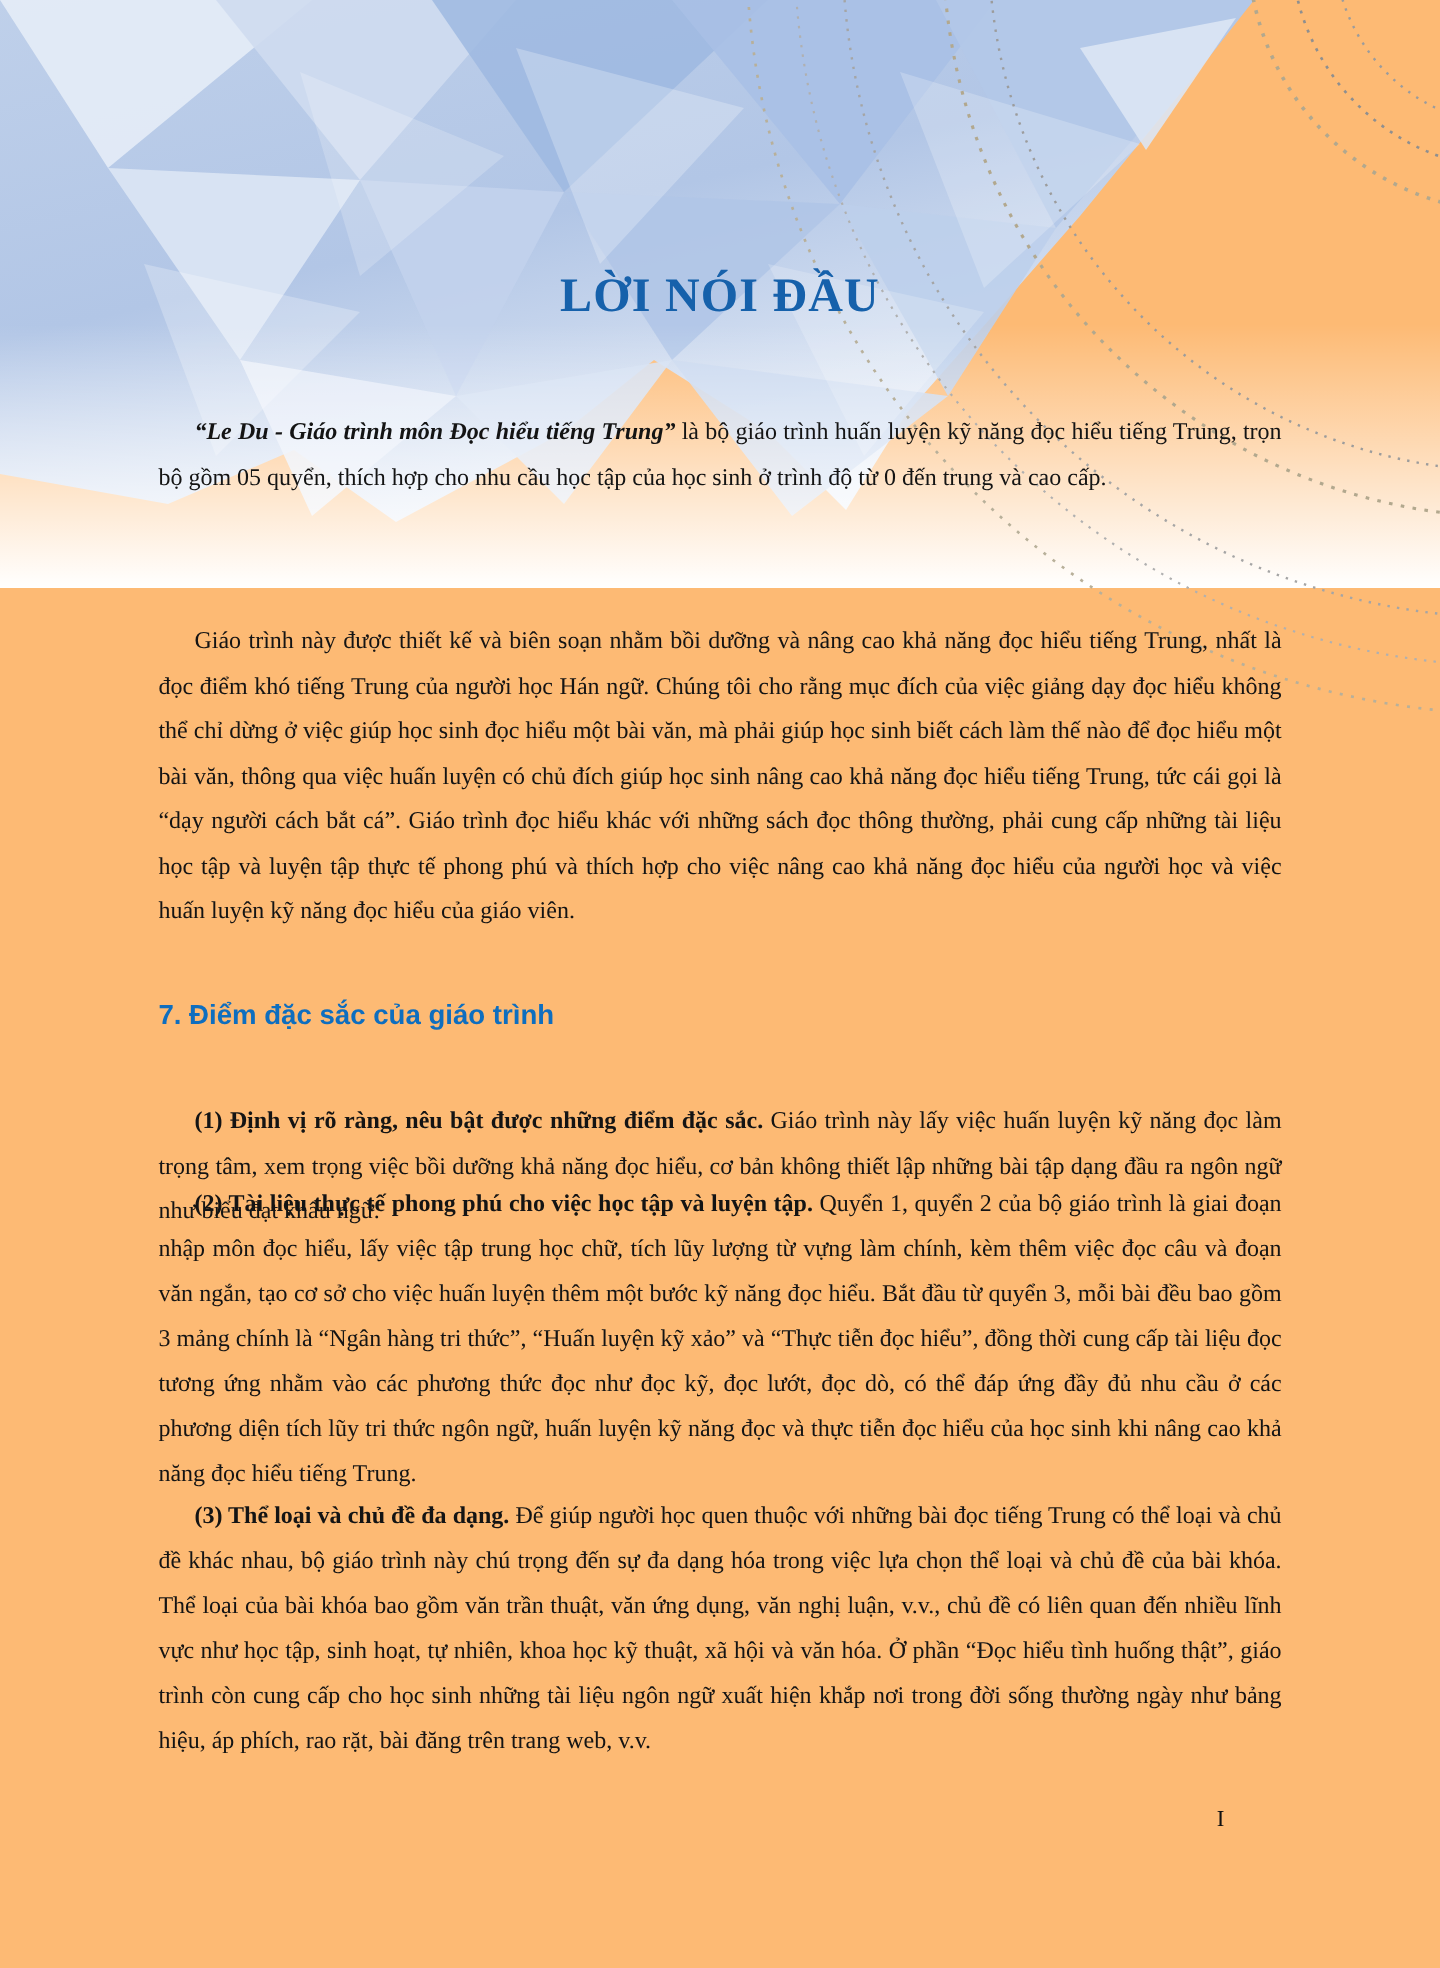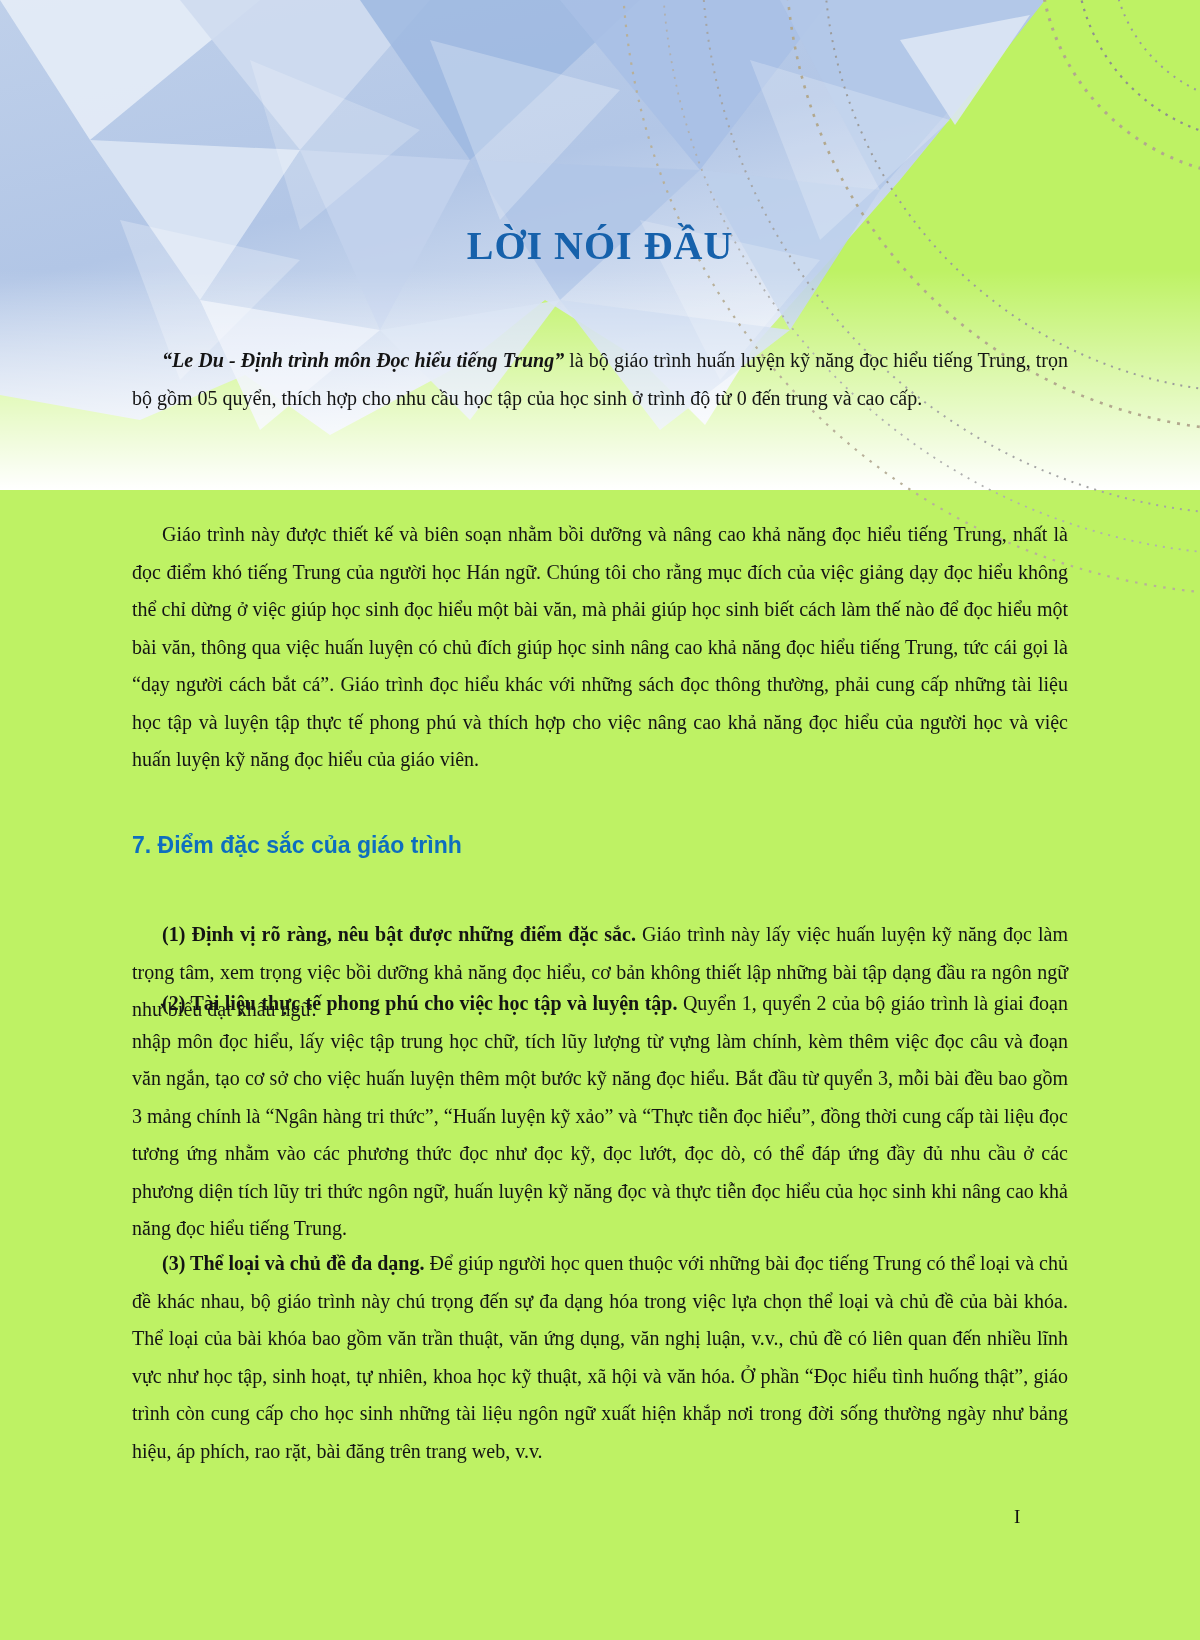--- a/index.html
+++ b/index.html
@@ -1,20 +1,20 @@
 <!DOCTYPE html>
 <html lang="vi" style="--c-title: #1661ab; --c-heading: #0e6ebf; --c-text: #141414;"><head>
 <meta charset="utf-8">
 <style>
   html,body{margin:0;padding:0;background:#e9e9e9;}
   .page{
     position:relative;
     width:1200px;height:1640px;
     margin:0 auto;
-    background:#bef264;
+    background:#fdba74;
     overflow:hidden;
     font-family:"Liberation Serif","DejaVu Serif",serif;
     color:var(--c-text,#141414);
   }
   .deco{position:absolute;top:0;left:0;z-index:0;display:block;}
   .page-title{
     position:absolute;top:222px;left:0;width:1200px;z-index:2;
     margin:0;text-align:center;
     font-family:"Liberation Serif","DejaVu Serif",serif;
     font-weight:bold;font-size:40px;line-height:48px;letter-spacing:1px;
@@ -87,21 +87,21 @@
       <circle cx="1262" cy="-45" r="438" stroke="#9c9c9c" stroke-width="2" stroke-dasharray="2 6"></circle>
       <circle cx="1262" cy="-45" r="476" stroke="#b2a88e" stroke-width="2.6" stroke-dasharray="3 7"></circle>
       <circle cx="1262" cy="-45" r="560" stroke="#a5a5a5" stroke-width="2" stroke-dasharray="2 6"></circle>
       <circle cx="1262" cy="-45" r="600" stroke="#b0b0b0" stroke-width="1.8" stroke-dasharray="2 6"></circle>
       <circle cx="1262" cy="-45" r="640" stroke="#b8b09a" stroke-width="2.2" stroke-dasharray="2.5 7"></circle>
     </g>
   </svg>
 
   <h1 class="page-title">LỜI NÓI ĐẦU</h1>
 
-  <p class="blk body-par" style="top:342px;"><span class="r-bi">“Le Du - Định trình môn Đọc hiểu tiếng Trung”</span><span> là bộ giáo trình huấn luyện kỹ năng đọc hiểu tiếng Trung, trọn bộ gồm 05 quyển, thích hợp cho nhu cầu học tập của học sinh ở trình độ từ 0 đến trung và cao cấp.</span></p>
+  <p class="blk body-par" style="top:342px;"><span class="r-bi">“Le Du - Giáo trình môn Đọc hiểu tiếng Trung”</span><span> là bộ giáo trình huấn luyện kỹ năng đọc hiểu tiếng Trung, trọn bộ gồm 05 quyển, thích hợp cho nhu cầu học tập của học sinh ở trình độ từ 0 đến trung và cao cấp.</span></p>
 
   <p class="blk body-par" style="top:516px;"><span>Giáo trình này được thiết kế và biên soạn nhằm bồi dưỡng và nâng cao khả năng đọc hiểu tiếng Trung, nhất là đọc điểm khó tiếng Trung của người học Hán ngữ. Chúng tôi cho rằng mục đích của việc giảng dạy đọc hiểu không thể chỉ dừng ở việc giúp học sinh đọc hiểu một bài văn, mà phải giúp học sinh biết cách làm thế nào để đọc hiểu một bài văn, thông qua việc huấn luyện có chủ đích giúp học sinh nâng cao khả năng đọc hiểu tiếng Trung, tức cái gọi là “dạy người cách bắt cá”. Giáo trình đọc hiểu khác với những sách đọc thông thường, phải cung cấp những tài liệu học tập và luyện tập thực tế phong phú và thích hợp cho việc nâng cao khả năng đọc hiểu của người học và việc huấn luyện kỹ năng đọc hiểu của giáo viên.</span></p>
 
   <div class="blk sec-heading" style="top:830px;">7. Điểm đặc sắc của giáo trình</div>
   <p class="blk body-par" style="top:876px;margin-top:40px;"><span class="r-b">(1) Định vị rõ ràng, nêu bật được những điểm đặc sắc.</span><span> Giáo trình này lấy việc huấn luyện kỹ năng đọc làm trọng tâm, xem trọng việc bồi dưỡng khả năng đọc hiểu, cơ bản không thiết lập những bài tập dạng đầu ra ngôn ngữ như biểu đạt khẩu ngữ.</span></p>
   <p class="blk body-par" style="top:985px;"><span class="r-b">(2) Tài liệu thực tế phong phú cho việc học tập và luyện tập.</span><span> Quyển 1, quyển 2 của bộ giáo trình là giai đoạn nhập môn đọc hiểu, lấy việc tập trung học chữ, tích lũy lượng từ vựng làm chính, kèm thêm việc đọc câu và đoạn văn ngắn, tạo cơ sở cho việc huấn luyện thêm một bước kỹ năng đọc hiểu. Bắt đầu từ quyển 3, mỗi bài đều bao gồm 3 mảng chính là </span><span class="r-i">“Ngân hàng tri thức”</span><span>, </span><span class="r-i">“Huấn luyện kỹ xảo”</span><span> và </span><span class="r-i">“Thực tiễn đọc hiểu”</span><span>, đồng thời cung cấp tài liệu đọc tương ứng nhằm vào các phương thức đọc như đọc kỹ, đọc lướt, đọc dò, có thể đáp ứng đầy đủ nhu cầu ở các phương diện tích lũy tri thức ngôn ngữ, huấn luyện kỹ năng đọc và thực tiễn đọc hiểu của học sinh khi nâng cao khả năng đọc hiểu tiếng Trung.</span></p>
   <p class="blk body-par" style="top:1245px;"><span class="r-b">(3) Thể loại và chủ đề đa dạng.</span><span> Để giúp người học quen thuộc với những bài đọc tiếng Trung có thể loại và chủ đề khác nhau, bộ giáo trình này chú trọng đến sự đa dạng hóa trong việc lựa chọn thể loại và chủ đề của bài khóa. Thể loại của bài khóa bao gồm văn trần thuật, văn ứng dụng, văn nghị luận, v.v., chủ đề có liên quan đến nhiều lĩnh vực như học tập, sinh hoạt, tự nhiên, khoa học kỹ thuật, xã hội và văn hóa. Ở phần </span><span class="r-i">“Đọc hiểu tình huống thật”</span><span>, giáo trình còn cung cấp cho học sinh những tài liệu ngôn ngữ xuất hiện khắp nơi trong đời sống thường ngày như bảng hiệu, áp phích, rao rặt, bài đăng trên trang web, v.v.</span></p>
 
   <div class="page-number">I</div>
 

